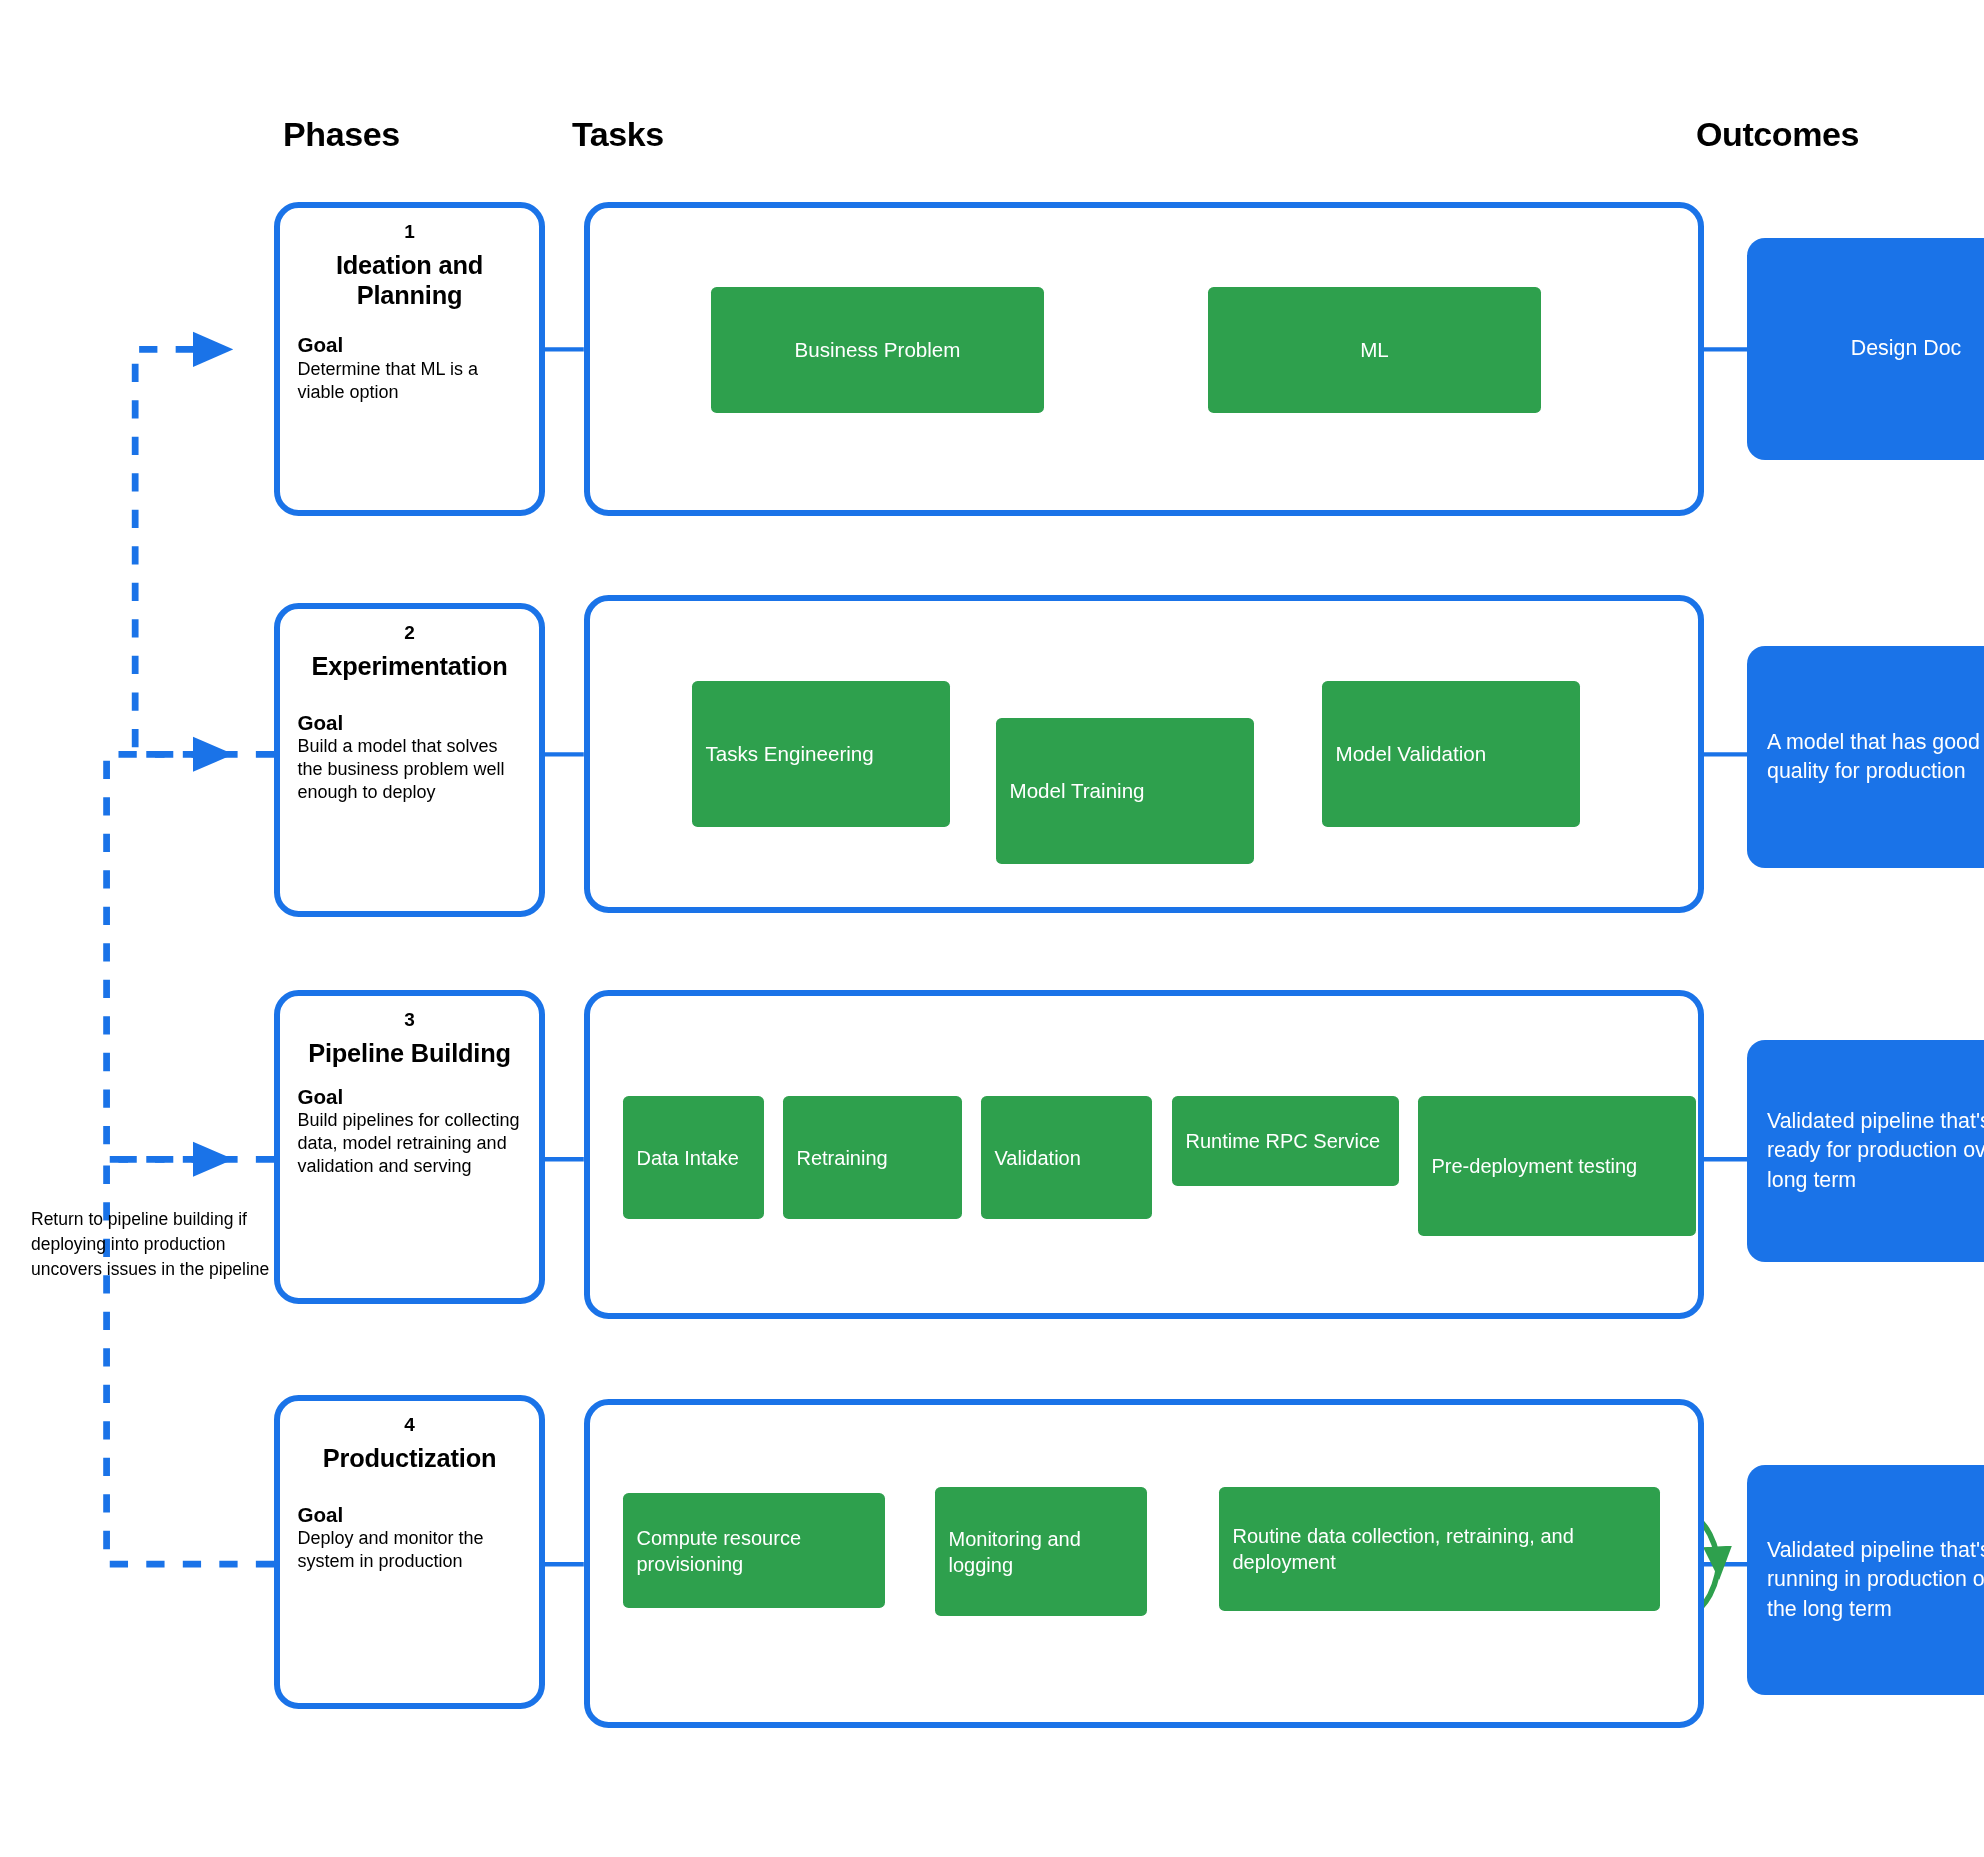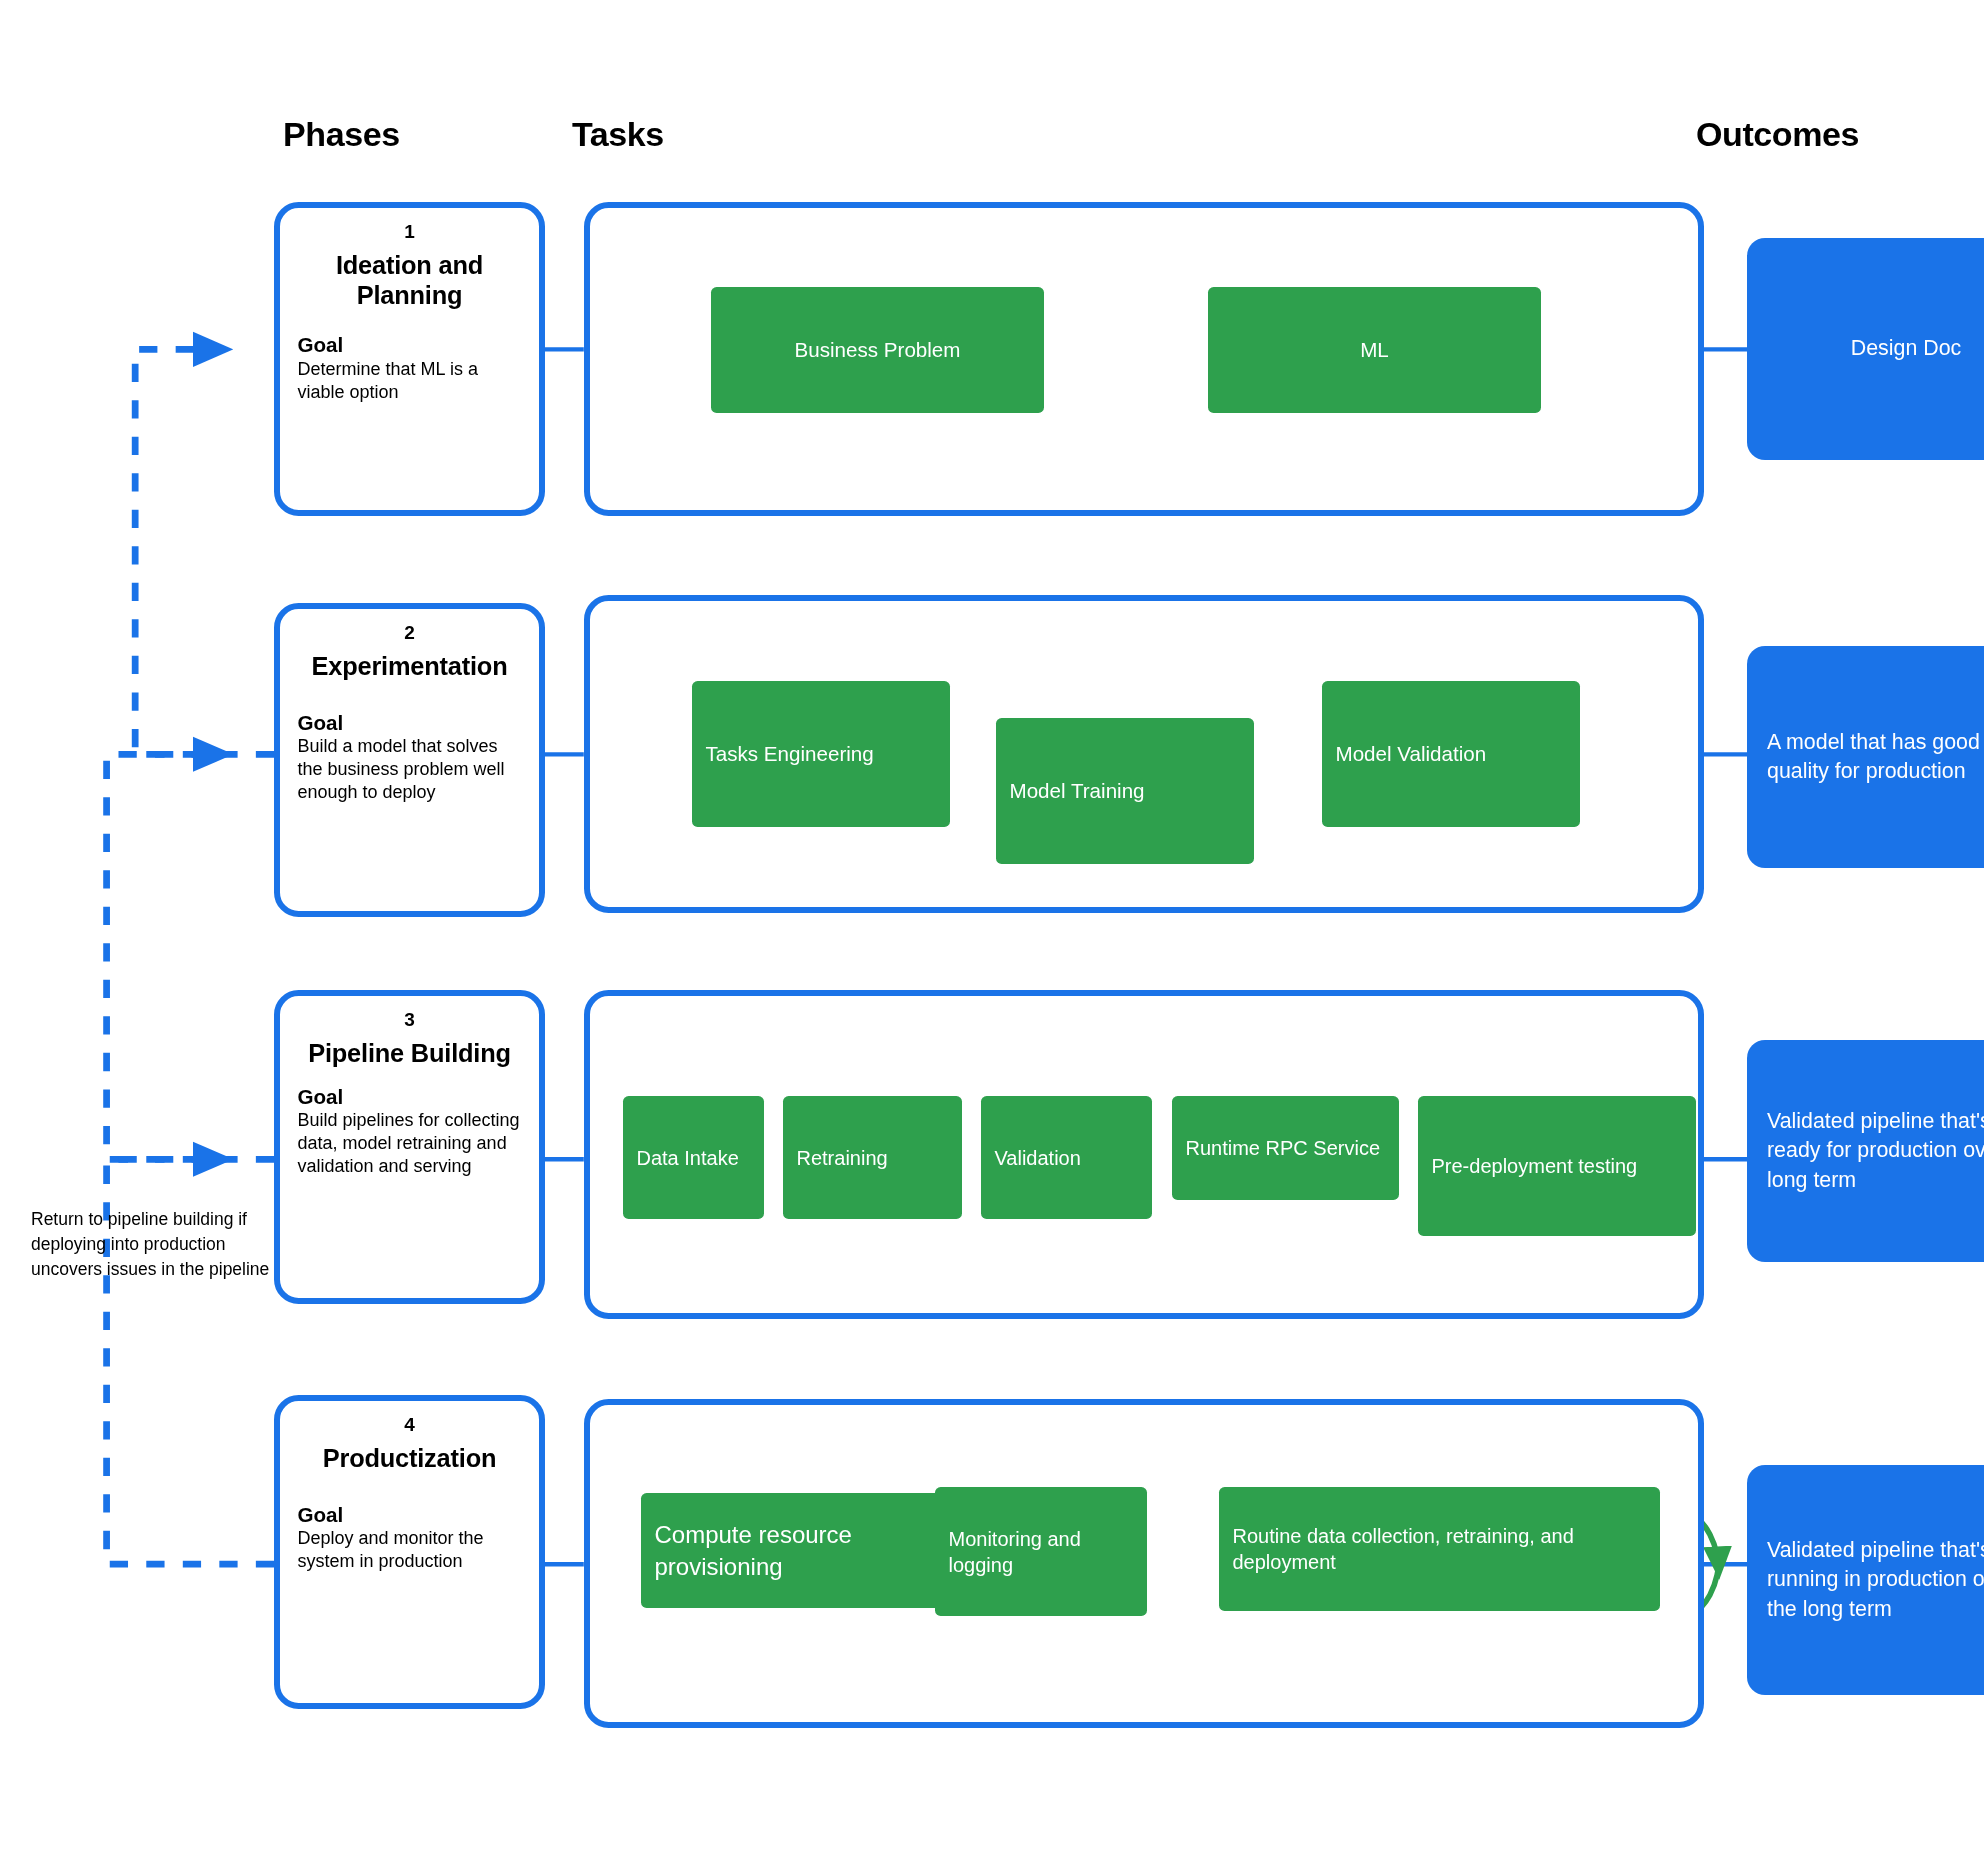--- a/index.html
+++ b/index.html
@@ -244,28 +244,28 @@
 
   <div class="task-box" style="left:623px; top:1096px; width:141px; height:123px; font-size:20px;">
     <span>Data Intake</span>
   </div>
   <div class="task-box" style="left:783px; top:1096px; width:179px; height:123px; font-size:20px;">
     <span>Retraining</span>
   </div>
   <div class="task-box" style="left:981px; top:1096px; width:171px; height:123px; font-size:20px;text-align:right;">
     <span>Validation</span>
   </div>
-  <div class="task-box" style="left:1172px; top:1096px; width:227px; height:104px; font-size:20px;">
+  <div class="task-box" style="left:1172px; top:1096px; width:227px; height:90px; font-size:20px;">
     <span>Runtime RPC Service</span>
   </div>
   <div class="task-box" style="left:1418px; top:1096px; width:278px; height:140px; font-size:20px;">
     <span>Pre-deployment testing</span>
   </div>
 
-  <div class="task-box" style="left:641px; top:1493px; width:304px; height:115px; font-size:24px;">
+  <div class="task-box" style="left:623px; top:1493px; width:262px; height:115px; font-size:20px;">
     <span>Compute  resource provisioning</span>
   </div>
   <div class="task-box" style="left:935px; top:1487px; width:212px; height:129px; font-size:20px;">
     <span>Monitoring and logging</span>
   </div>
   <div class="task-box" style="left:1219px; top:1487px; width:441px; height:124px; font-size:20px;">
     <span>Routine data collection, retraining, and deployment</span>
   </div>
 
   <div class="outcome-box center" style="left:1747px; top:238px; width:318px; height:222px;">Design Doc</div>

